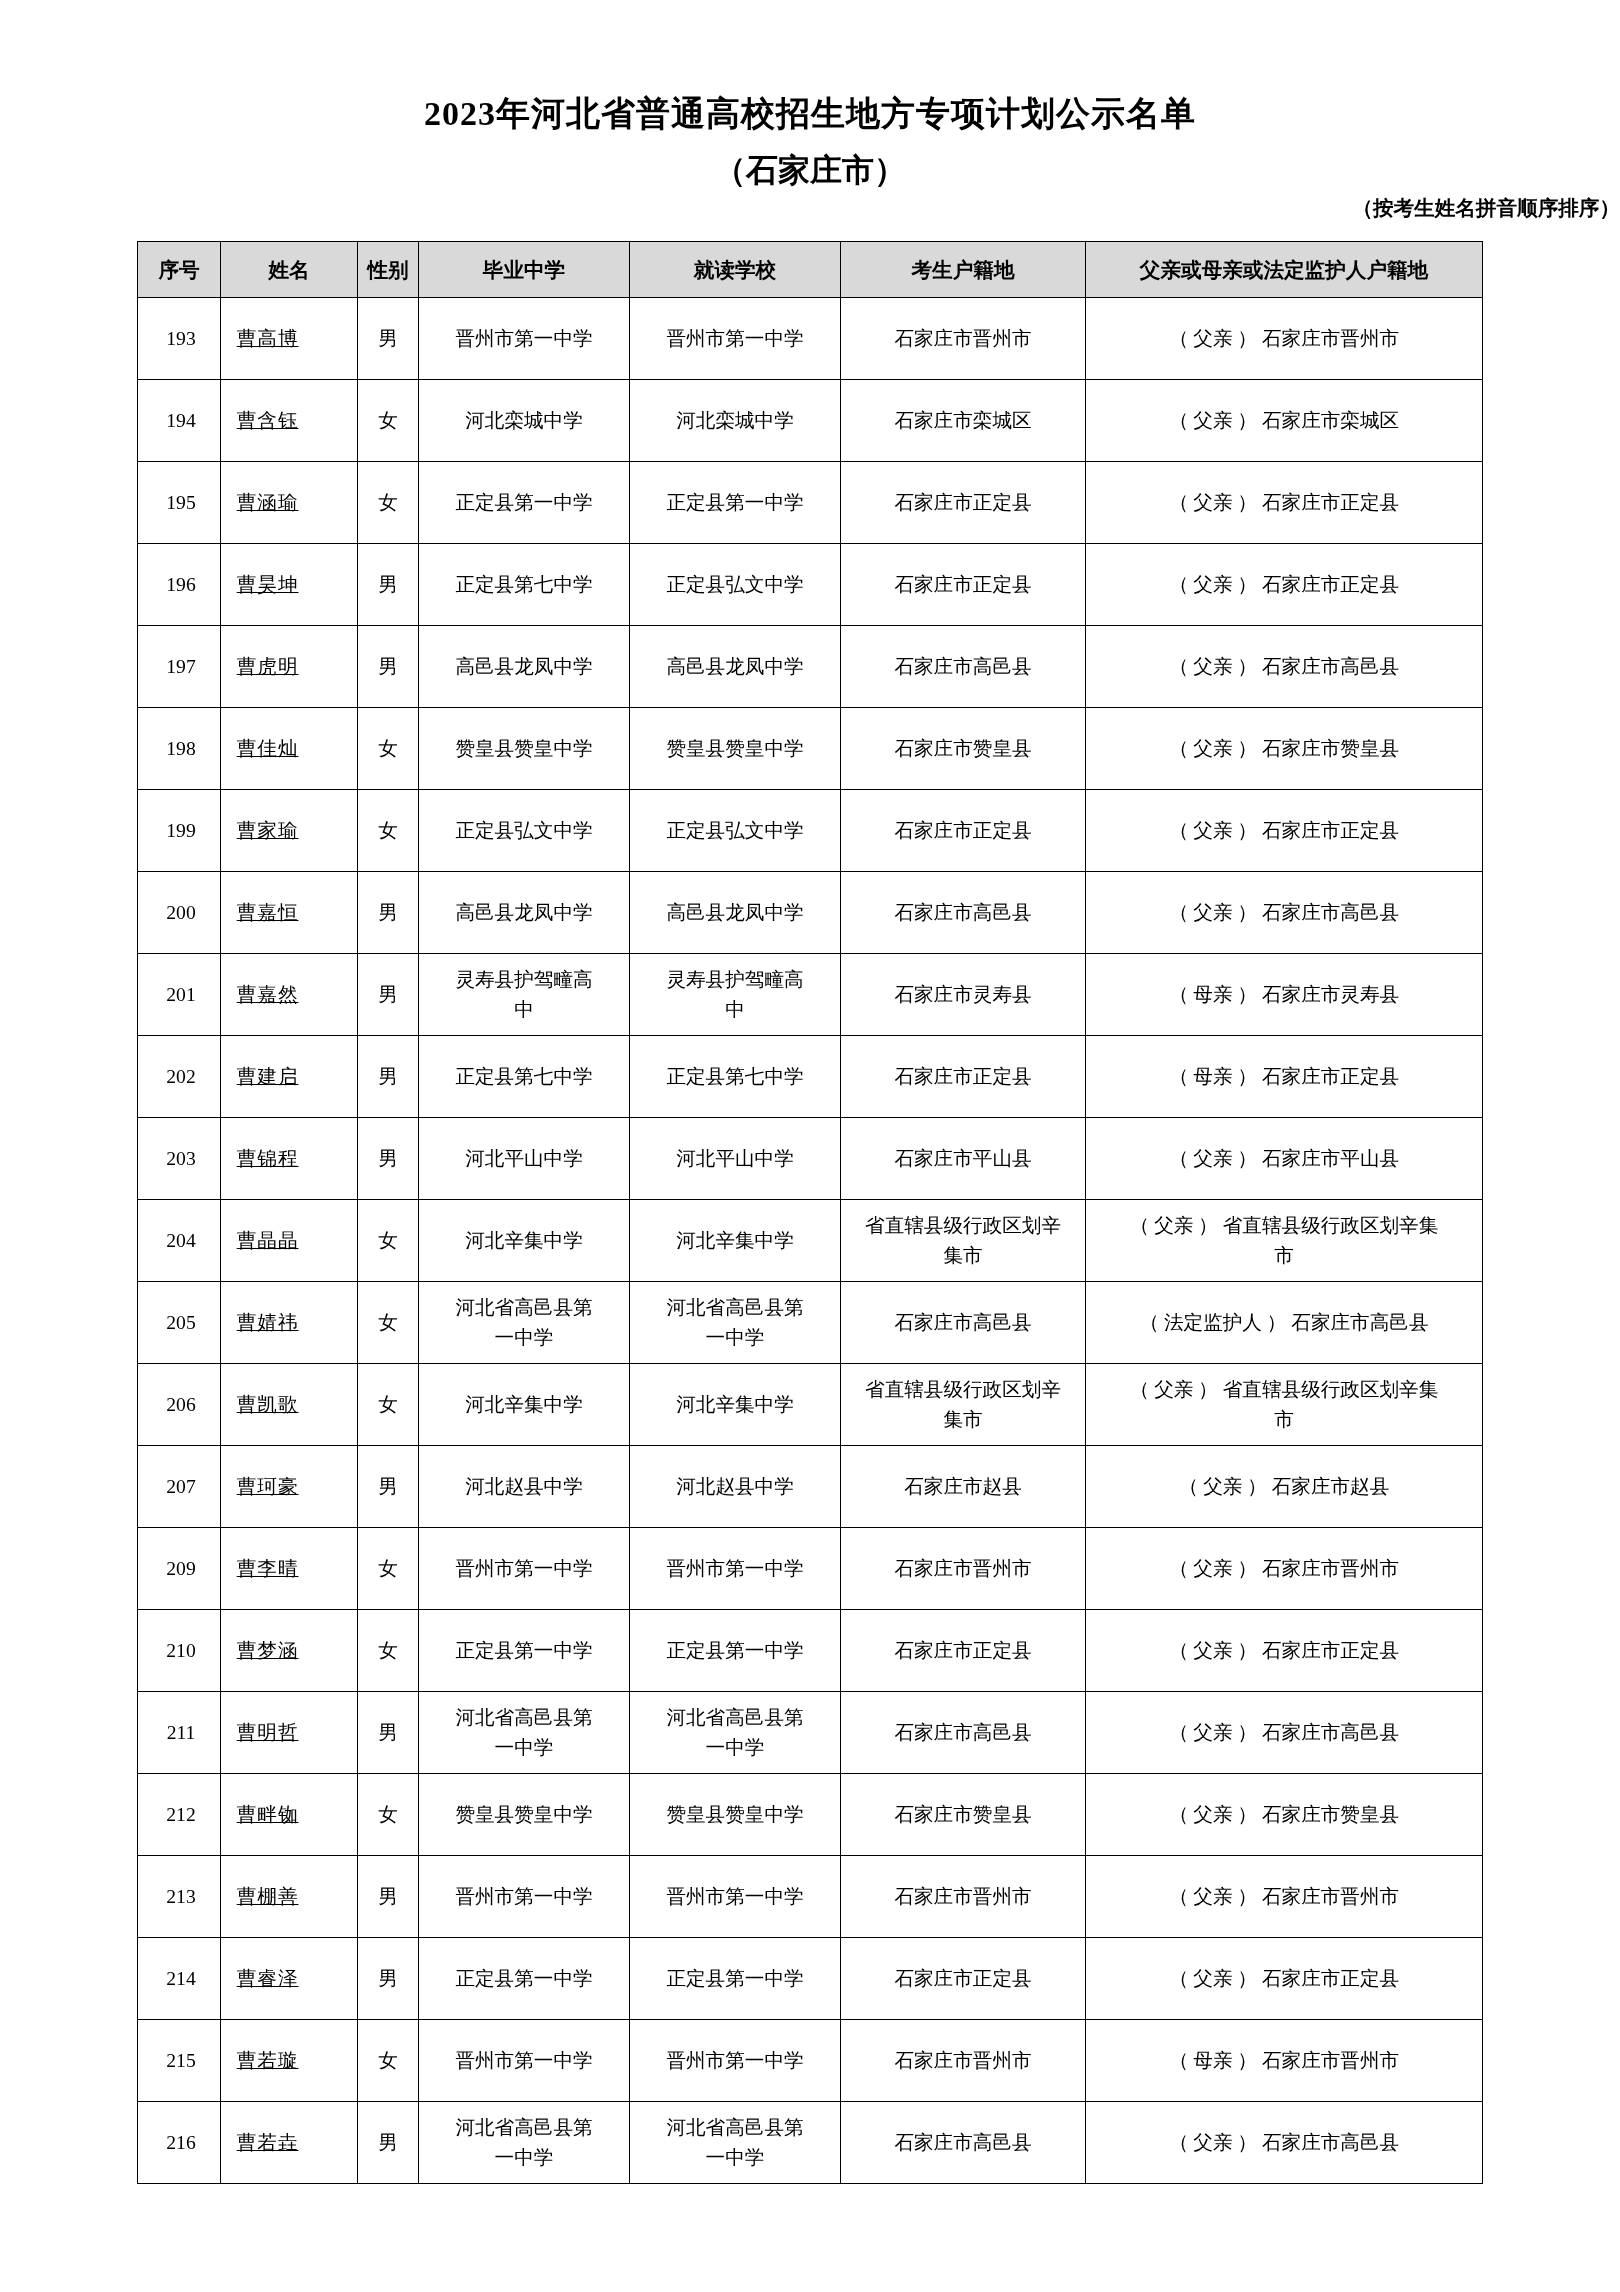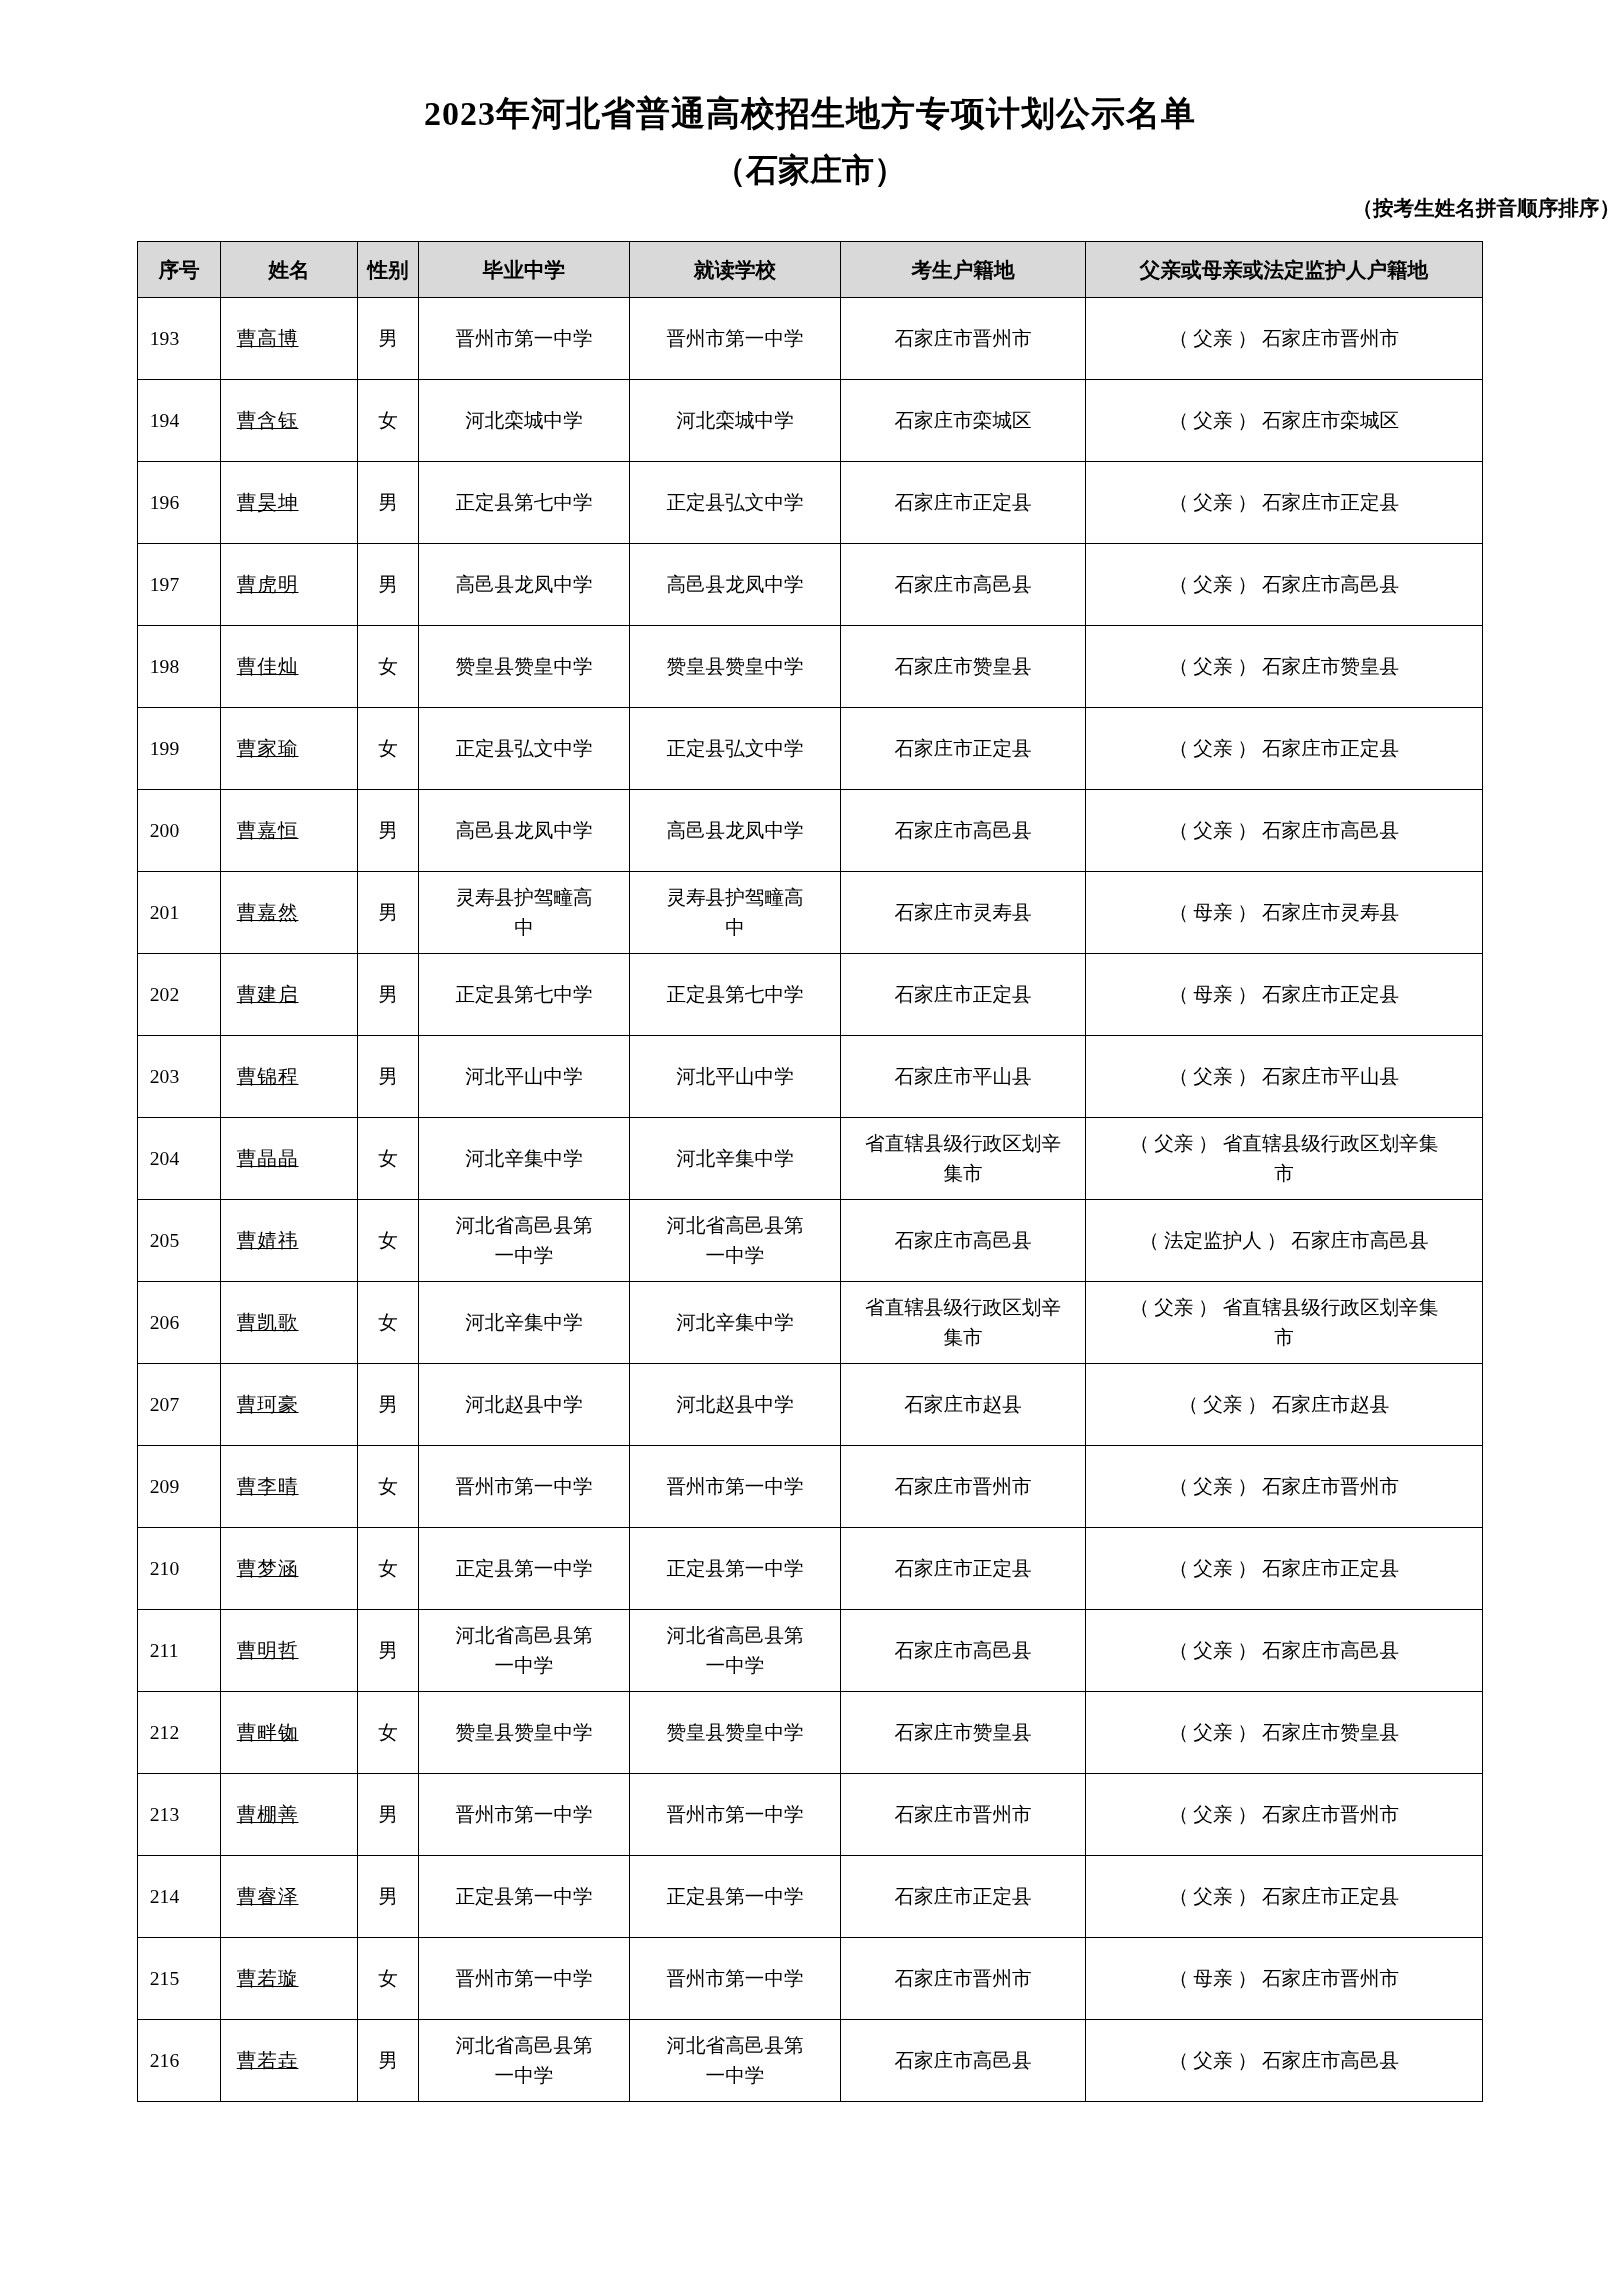--- a/index.html
+++ b/index.html
@@ -64,21 +64,21 @@
   table.roster td {
     font-size: 19.6px;
     height: 82px;
     text-align: center;
     vertical-align: middle;
     padding: 2px 7.8px;
     white-space: pre-line;
     line-height: 1.55;
   }
   table.roster td.c0 {
-    text-align: left;
+    text-align: center;
     padding-left: 11.8px;
   }
   table.roster td.c1 {
     text-align: left;
     padding-left: 15.7px;
     letter-spacing: 1px;
     text-decoration: underline;
   }
 </style>
 </head>
@@ -123,20 +123,29 @@
         <tr>
           <td class="c0">194</td>
           <td class="c1">曹含钰</td>
           <td class="c2">女</td>
           <td class="c3">河北栾城中学</td>
           <td class="c4">河北栾城中学</td>
           <td class="c5">石家庄市栾城区</td>
           <td class="c6">（ 父亲 ） 石家庄市栾城区</td>
         </tr>
         <tr>
+          <td class="c0">195</td>
+          <td class="c1">曹涵瑜</td>
+          <td class="c2">女</td>
+          <td class="c3">正定县第一中学</td>
+          <td class="c4">正定县第一中学</td>
+          <td class="c5">石家庄市正定县</td>
+          <td class="c6">（ 父亲 ） 石家庄市正定县</td>
+        </tr>
+        <tr>
           <td class="c0">196</td>
           <td class="c1">曹昊坤</td>
           <td class="c2">男</td>
           <td class="c3">正定县第七中学</td>
           <td class="c4">正定县弘文中学</td>
           <td class="c5">石家庄市正定县</td>
           <td class="c6">（ 父亲 ） 石家庄市正定县</td>
         </tr>
         <tr>
           <td class="c0">197</td>

